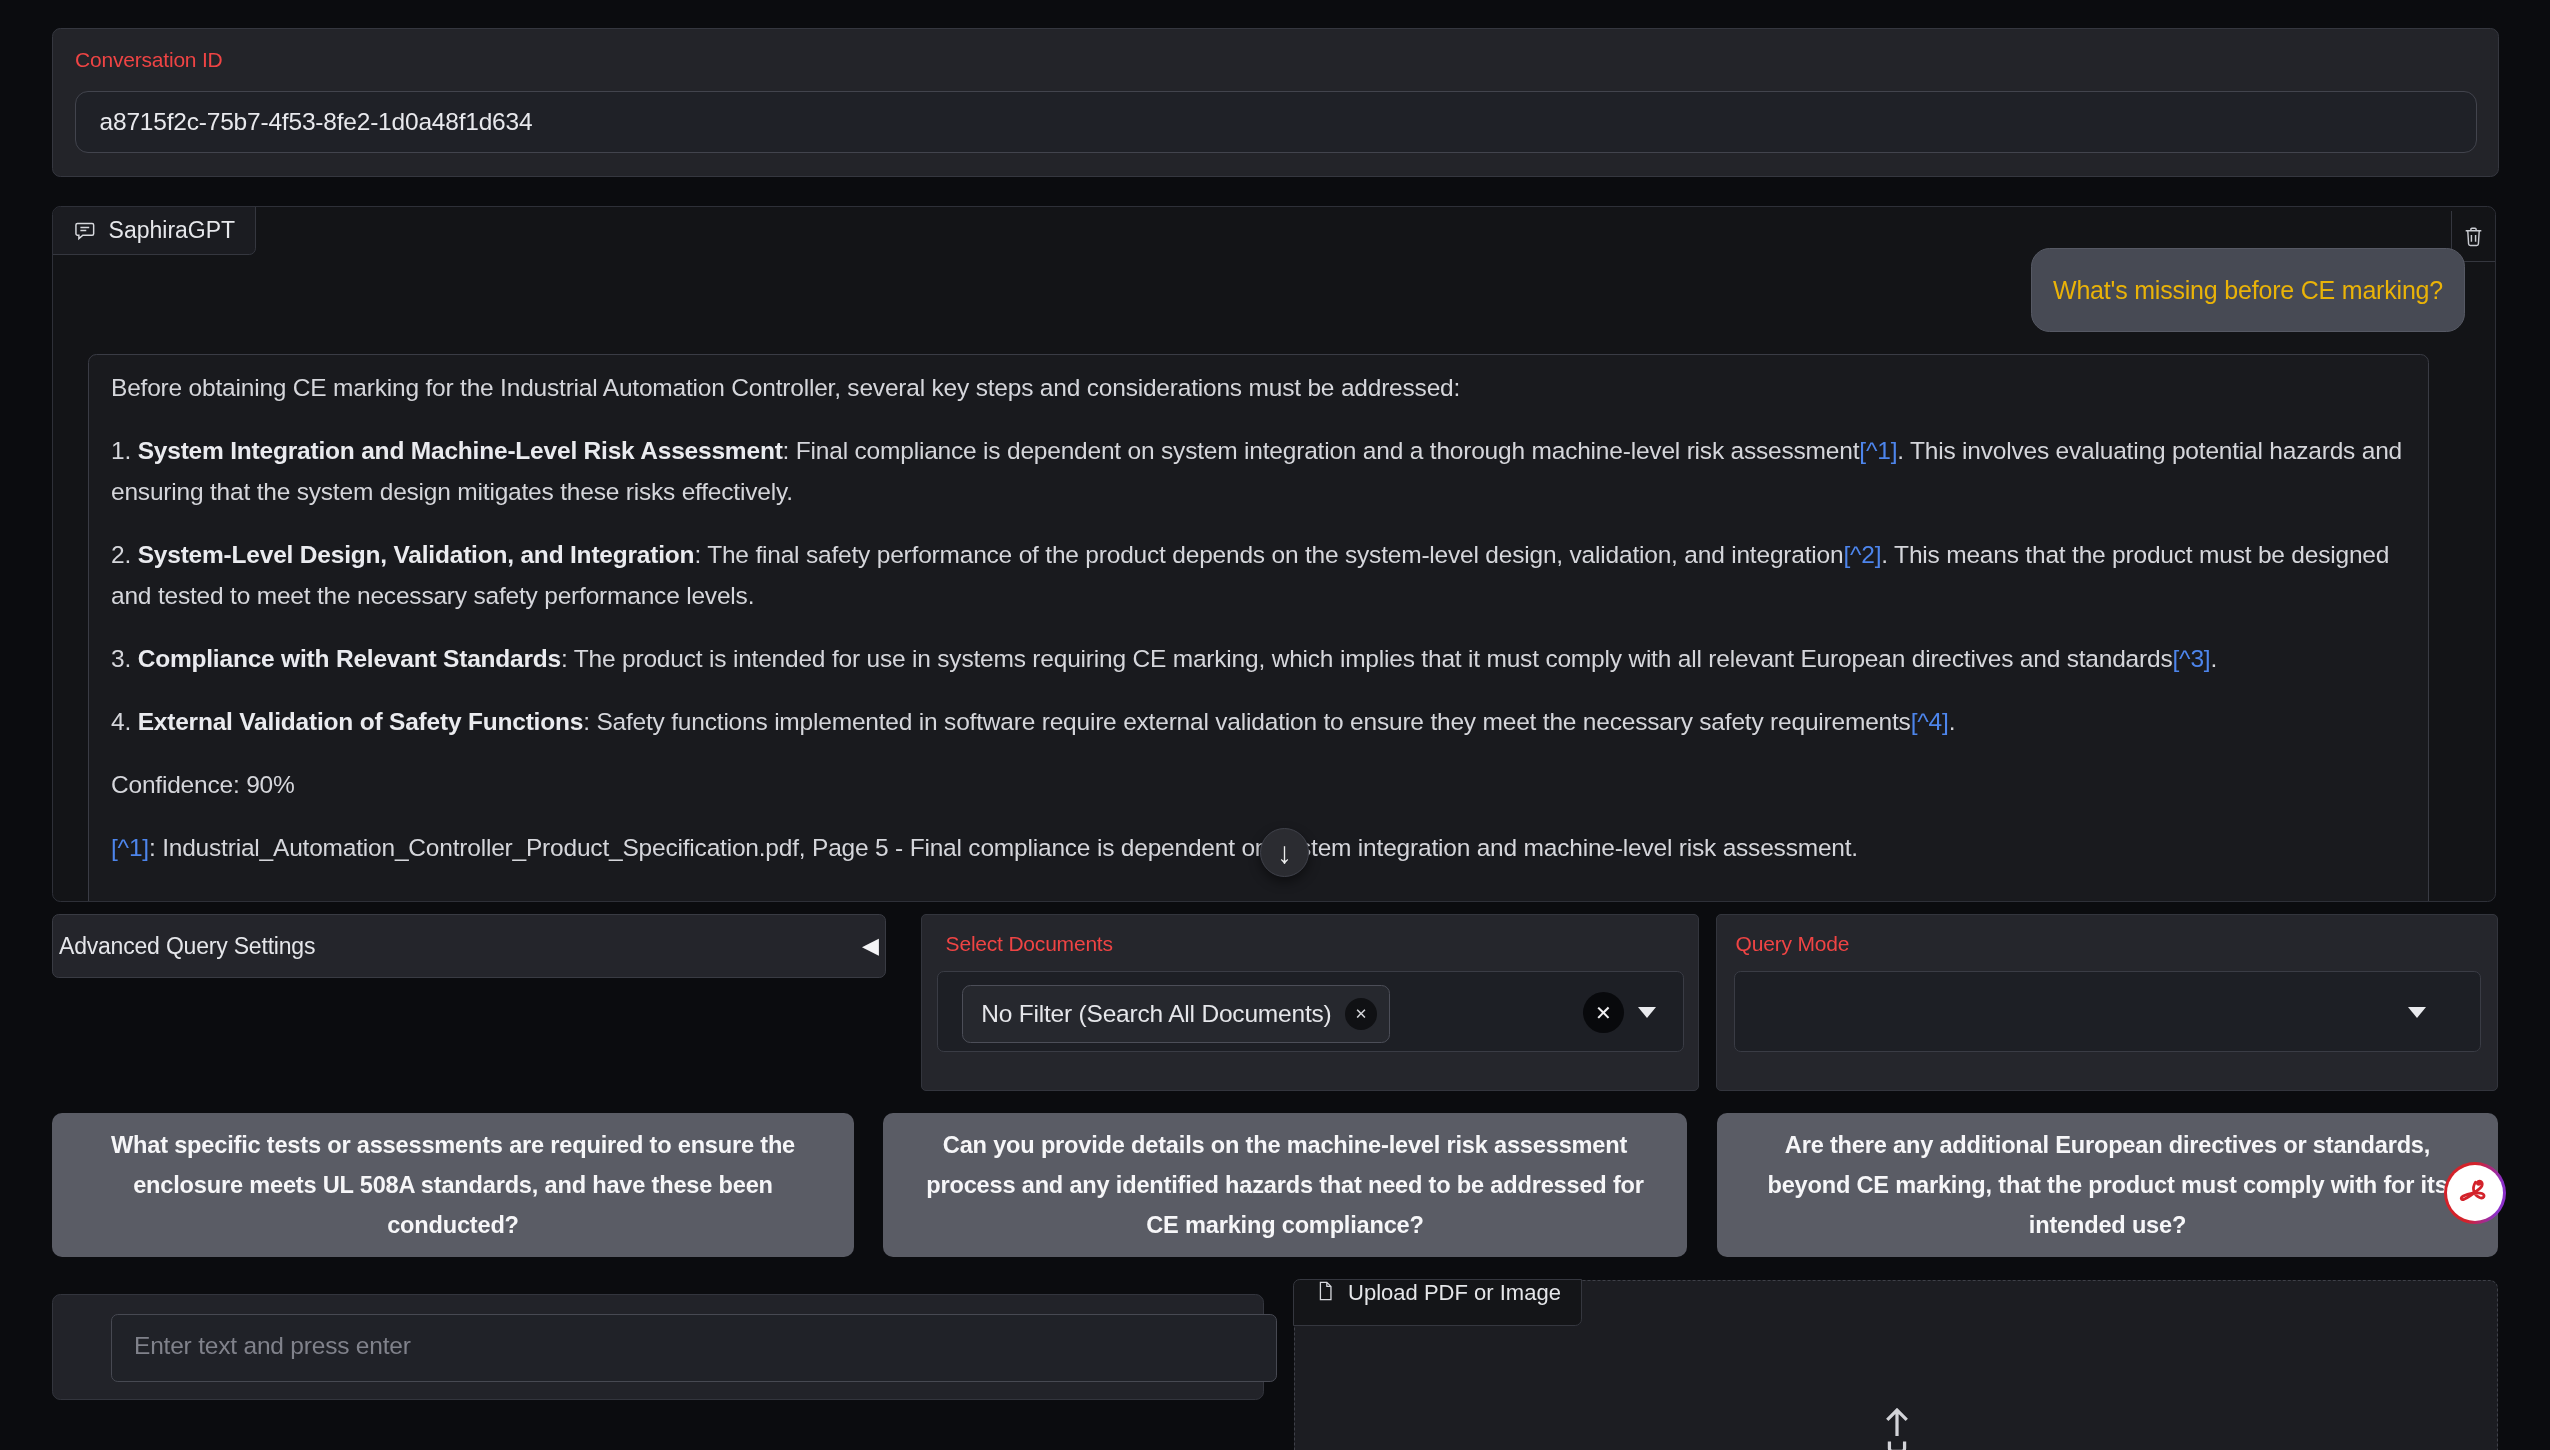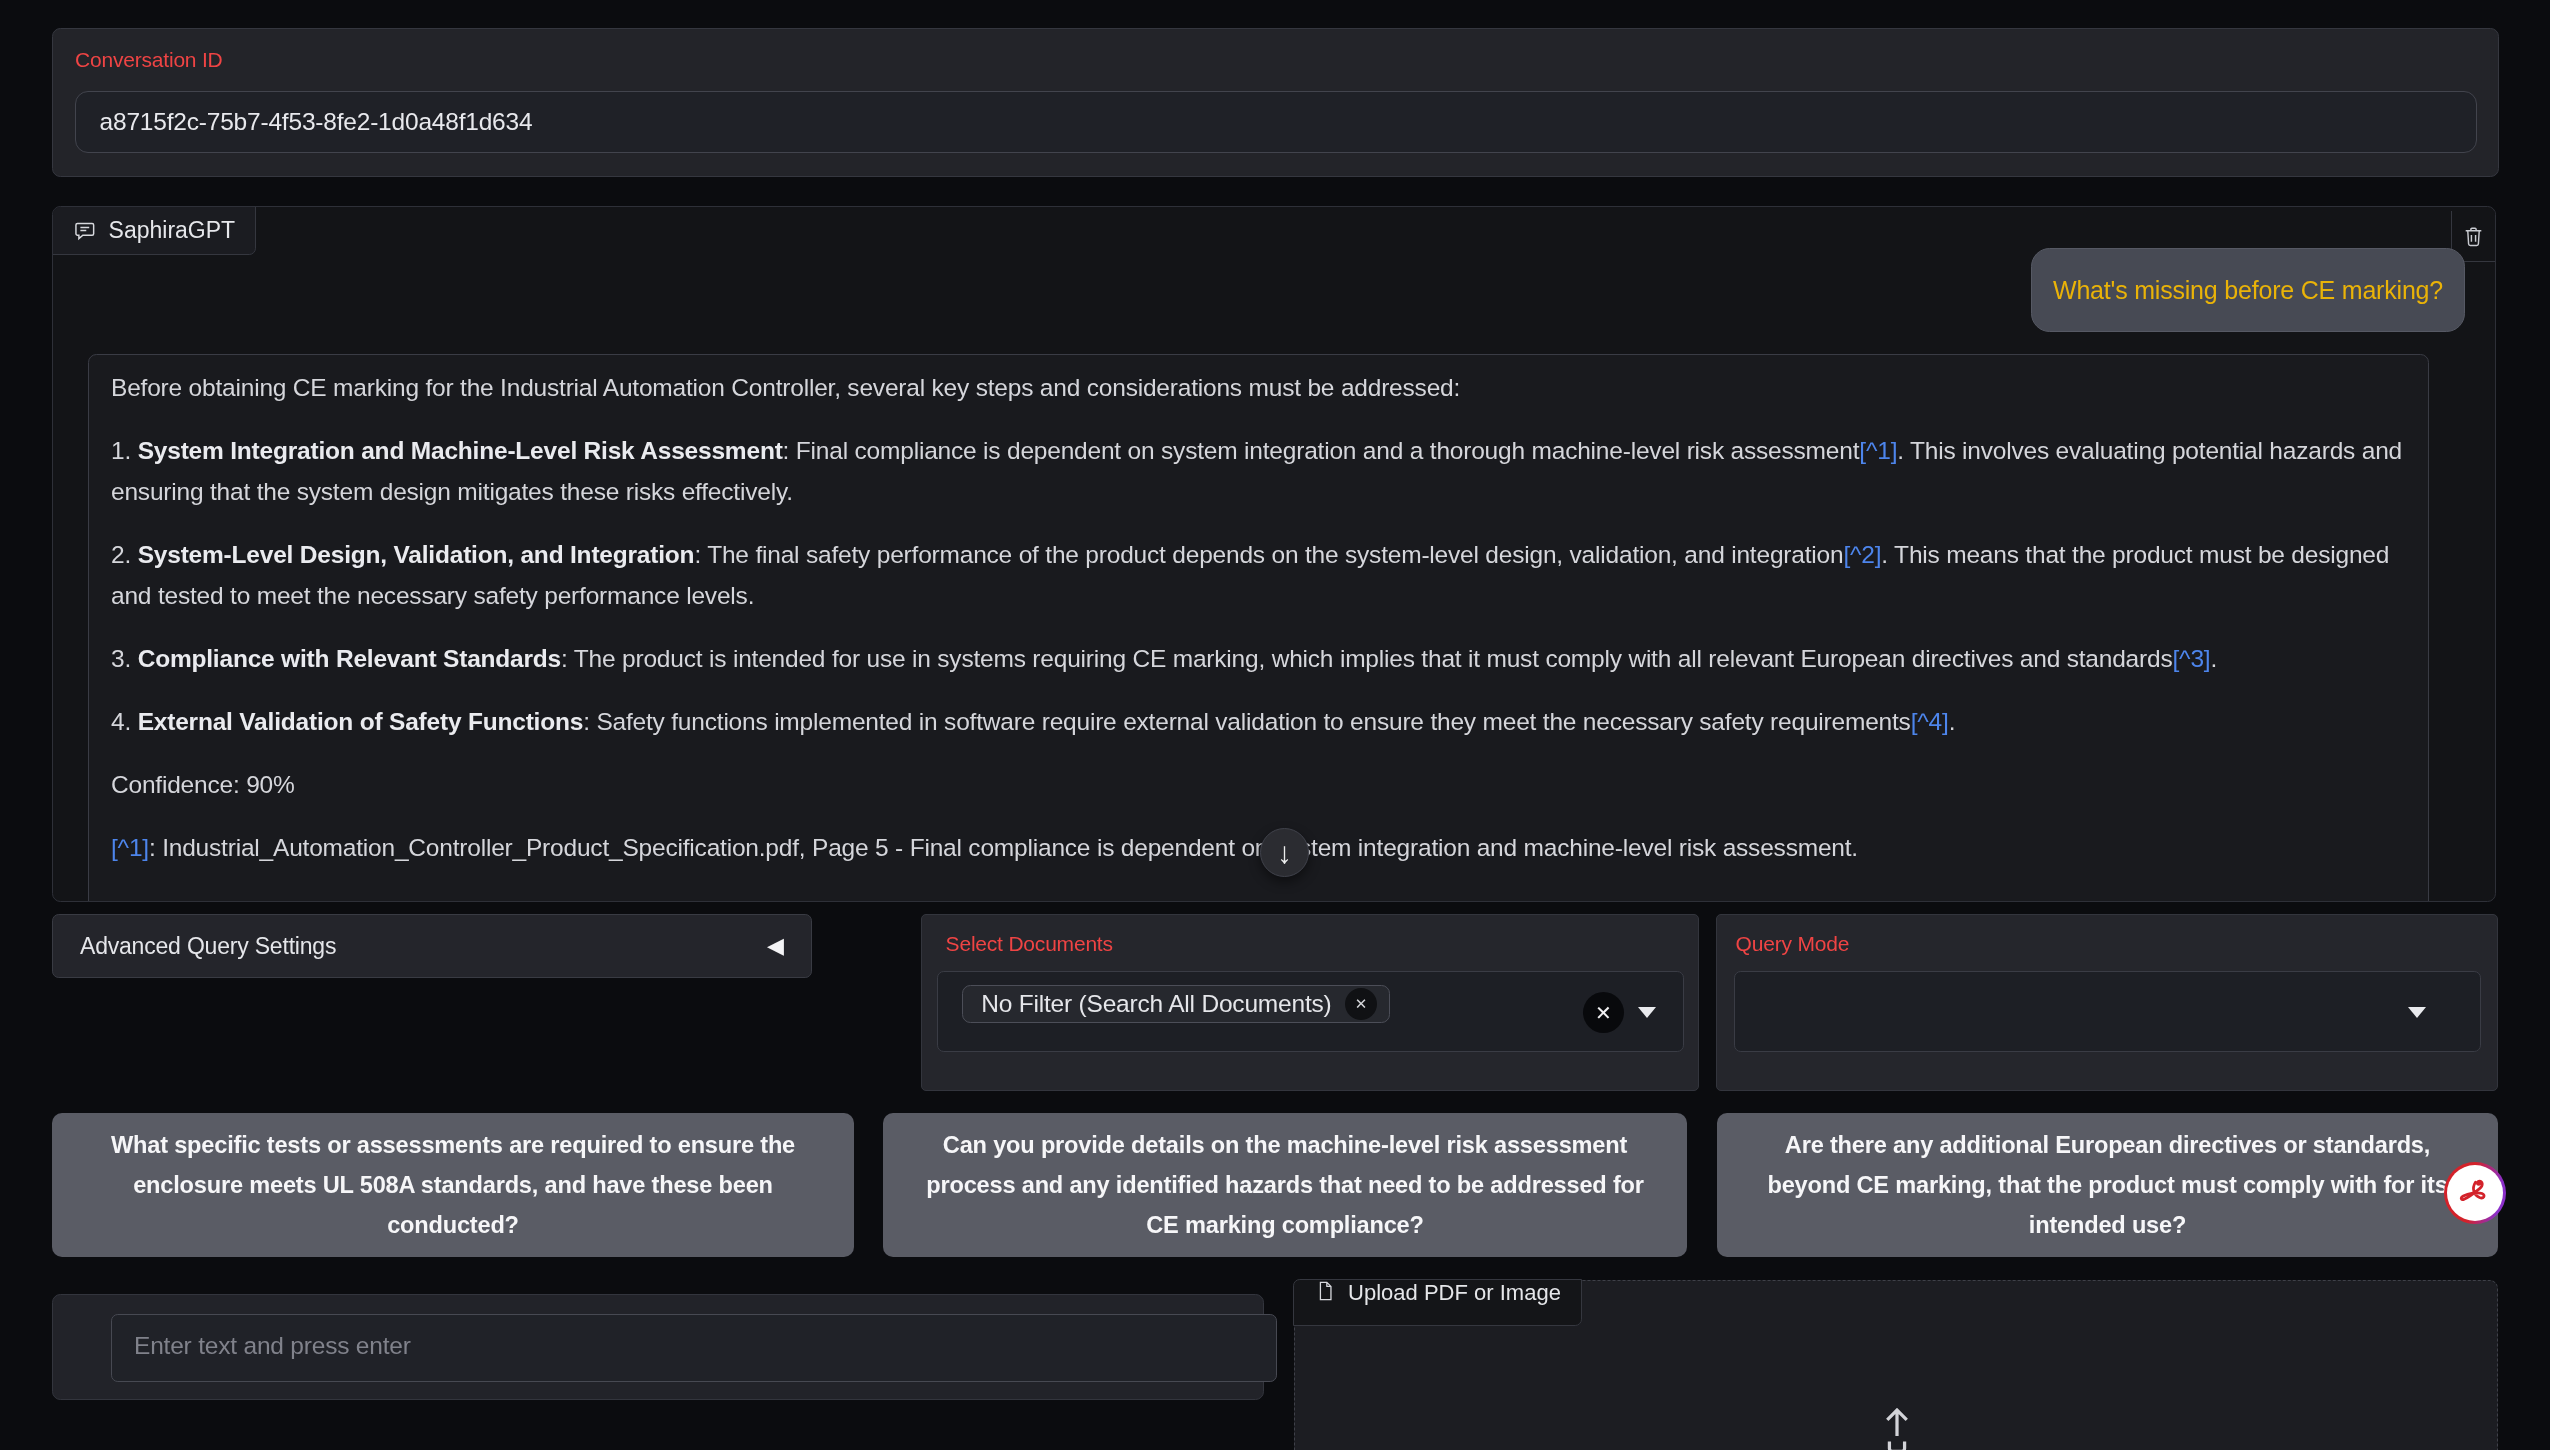--- a/index.html
+++ b/index.html
@@ -33,32 +33,32 @@
     font-size:24.5px;line-height:41px;letter-spacing:-0.2px;}
   .bot-box p{margin:0 0 22px 0;}
   .bot-box b{color:#eaebef;}
   .cite{color:#4d85ec;cursor:pointer;}
   .scroll-down{left:1260px;top:828px;width:49px;height:49px;border-radius:50%;
     background:#2b2c31;border:0.8px solid #40424b;color:#eceded;font-size:30px;
     display:flex;align-items:center;justify-content:center;cursor:pointer;
     box-shadow:0 5px 11.8px rgba(0,0,0,.45);padding:0;}
 
   
-  .accordion{left:52px;top:914px;width:760px;height:64px;background:#24252b;
+  .accordion{left:52px;top:914px;width:834px;height:64px;background:#24252b;
     border:0.8px solid #393b43;border-radius:6.8px;display:flex;align-items:center;
-    justify-content:space-between;padding:0 27px;cursor:pointer;}
+    justify-content:space-between;padding:0 6px;cursor:pointer;}
   .accordion-label{font-size:23px;color:#e5e6ea;letter-spacing:-0.2px;}
   .accordion-arrow{font-size:22px;color:#f4f4f6;}
   .opt-panel{background:#25262c;border:0.8px solid #33353d;border-radius:5px;}
   .sd-panel{left:921px;top:914px;width:778px;height:177px;}
   .qm-panel{left:1716px;top:914px;width:782px;height:177px;}
   .sd-label{left:23.6px;top:17px;} .qm-label{left:18.6px;top:17px;}
   .dropdown{background:#1d1f25;border:0.8px solid #3a3c45;border-radius:6.8px;height:81px;}
   .sd-dd{left:15px;top:56px;width:747px;} .qm-dd{left:17px;top:56px;width:747px;}
-  .chip{left:23.6px;top:12.7px;height:38px;display:inline-flex;align-items:center;gap:13.5px;
+  .chip{left:23.6px;top:12.7px;height:58px;display:inline-flex;align-items:center;gap:13.5px;
     padding:0 11.8px 0 18.6px;background:#26282e;border:0.8px solid #4c4e58;border-radius:8.4px;
     color:#e5e6ea;font-size:24.5px;letter-spacing:-0.2px;cursor:pointer;}
   .chip-x{width:32px;height:32px;border-radius:50%;background:#101114;color:#d6d7db;
     font-size:15px;display:flex;align-items:center;justify-content:center;cursor:pointer;}
   .clear-all{right:59px;top:20px;width:41px;height:41px;border-radius:50%;background:#08090c;
     color:#f2f2f4;font-size:20px;display:flex;align-items:center;justify-content:center;cursor:pointer;}
   .caret{width:0;height:0;border-left:9.3px solid transparent;border-right:9.3px solid transparent;
     border-top:11.8px solid #e9eaee;cursor:pointer;}
   .sd-caret{right:27px;top:35px;} .qm-caret{right:54px;top:35px;}
 

